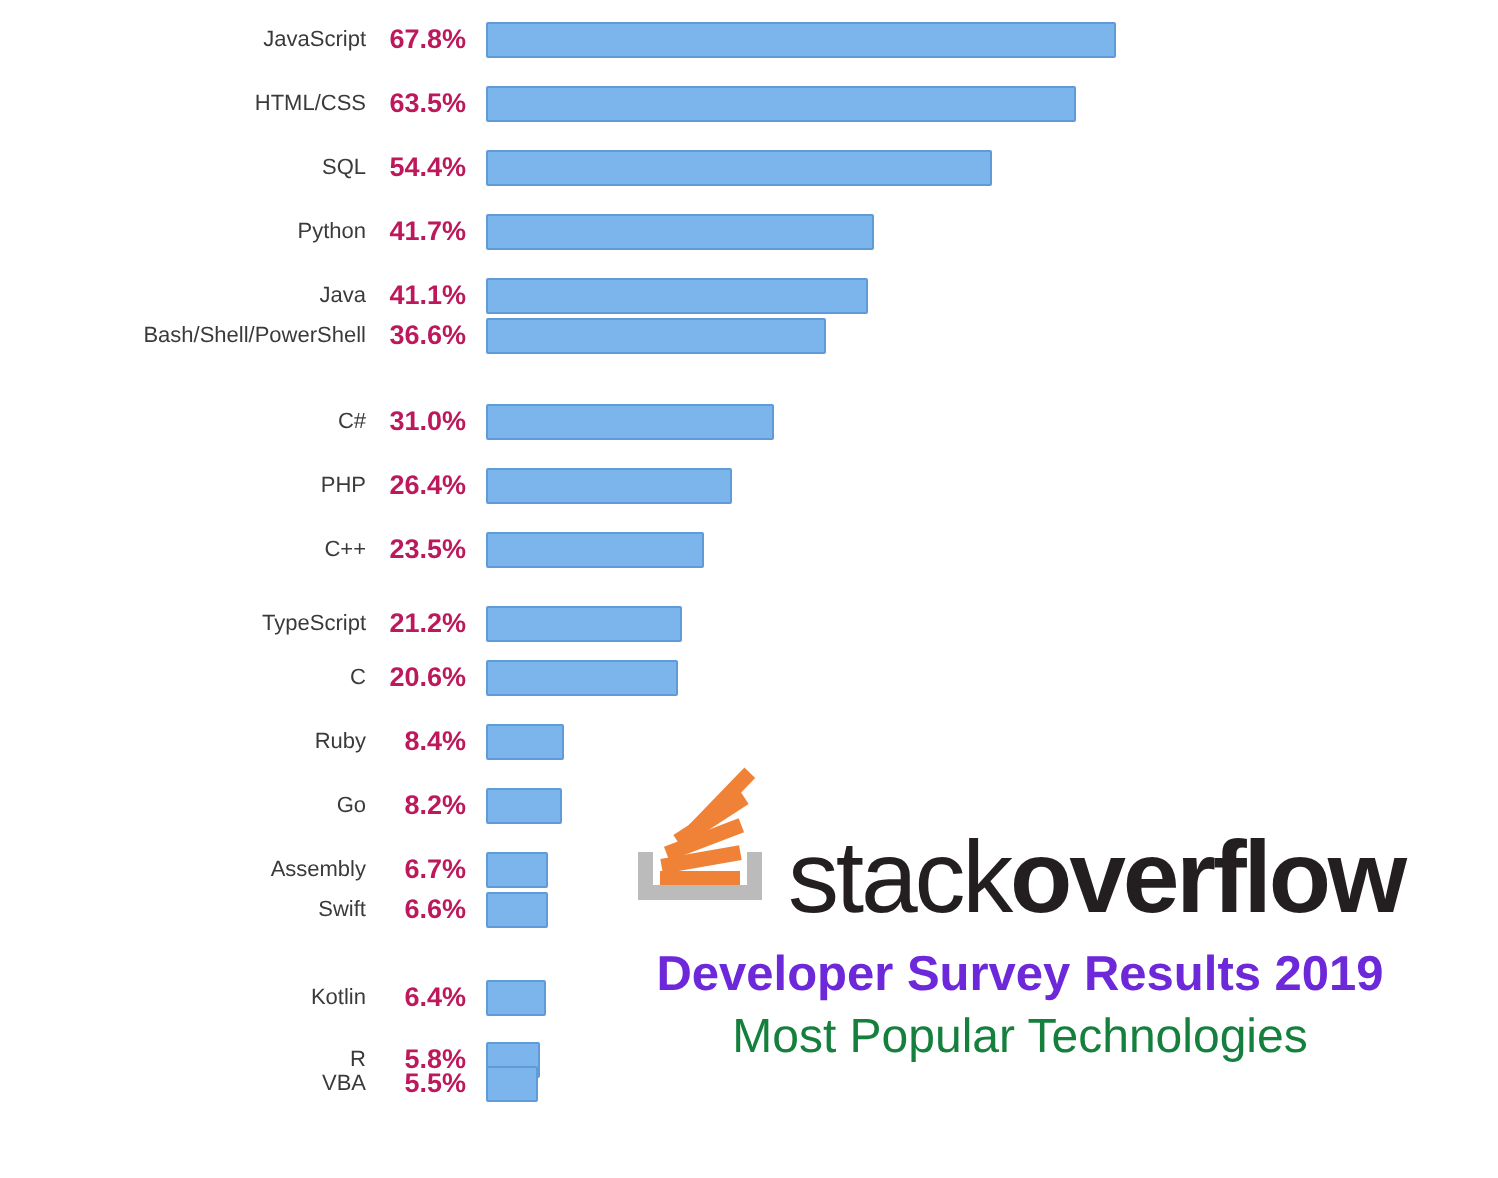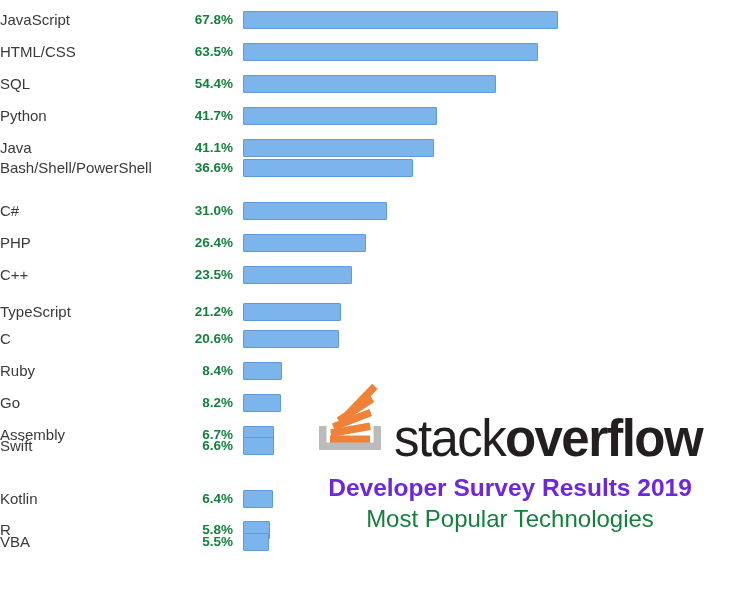--- a/index.html
+++ b/index.html
@@ -38,35 +38,36 @@
     width: 749px;
     height: 22px;
     display: flex;
     align-items: center;
   }
 
   .cat-label {
     position: absolute;
     left: 0;
     width: 183px;
-    font-size: 15px;
+    text-align: right;
+    font-size: 11px;
     color: #3a3a3a;
     line-height: 22px;
     white-space: nowrap;
     letter-spacing: 0px;
   }
 
   .value-label {
     position: absolute;
     left: 183px;
     width: 50px;
     text-align: right;
     font-size: 13.5px;
     font-weight: bold;
-    color: #15803d;
+    color: #be185d;
     line-height: 22px;
     white-space: nowrap;
   }
 
   .bar-track {
     position: absolute;
     left: 243px;
     top: 2px;
     height: 18px;
     width: 500px;
@@ -242,21 +243,21 @@
           <div class="bar" style="width: 38.0972px; background: rgb(124, 181, 236); border-color: rgb(95, 155, 216);"></div>
         </div>
       </div>
       <div class="bar-row" style="top: 423.7px;">
         <div class="cat-label">Assembly</div>
         <div class="value-label">6.7%</div>
         <div class="bar-track">
           <div class="bar" style="width: 31.1282px; background: rgb(124, 181, 236); border-color: rgb(95, 155, 216);"></div>
         </div>
       </div>
-      <div class="bar-row" style="top: 435px;">
+      <div class="bar-row" style="top: 444px;">
         <div class="cat-label">Swift</div>
         <div class="value-label">6.6%</div>
         <div class="bar-track">
           <div class="bar" style="width: 30.6636px; background: rgb(124, 181, 236); border-color: rgb(95, 155, 216);"></div>
         </div>
       </div>
       <div class="bar-row" style="top: 487.5px;">
         <div class="cat-label">Kotlin</div>
         <div class="value-label">6.4%</div>
         <div class="bar-track">

